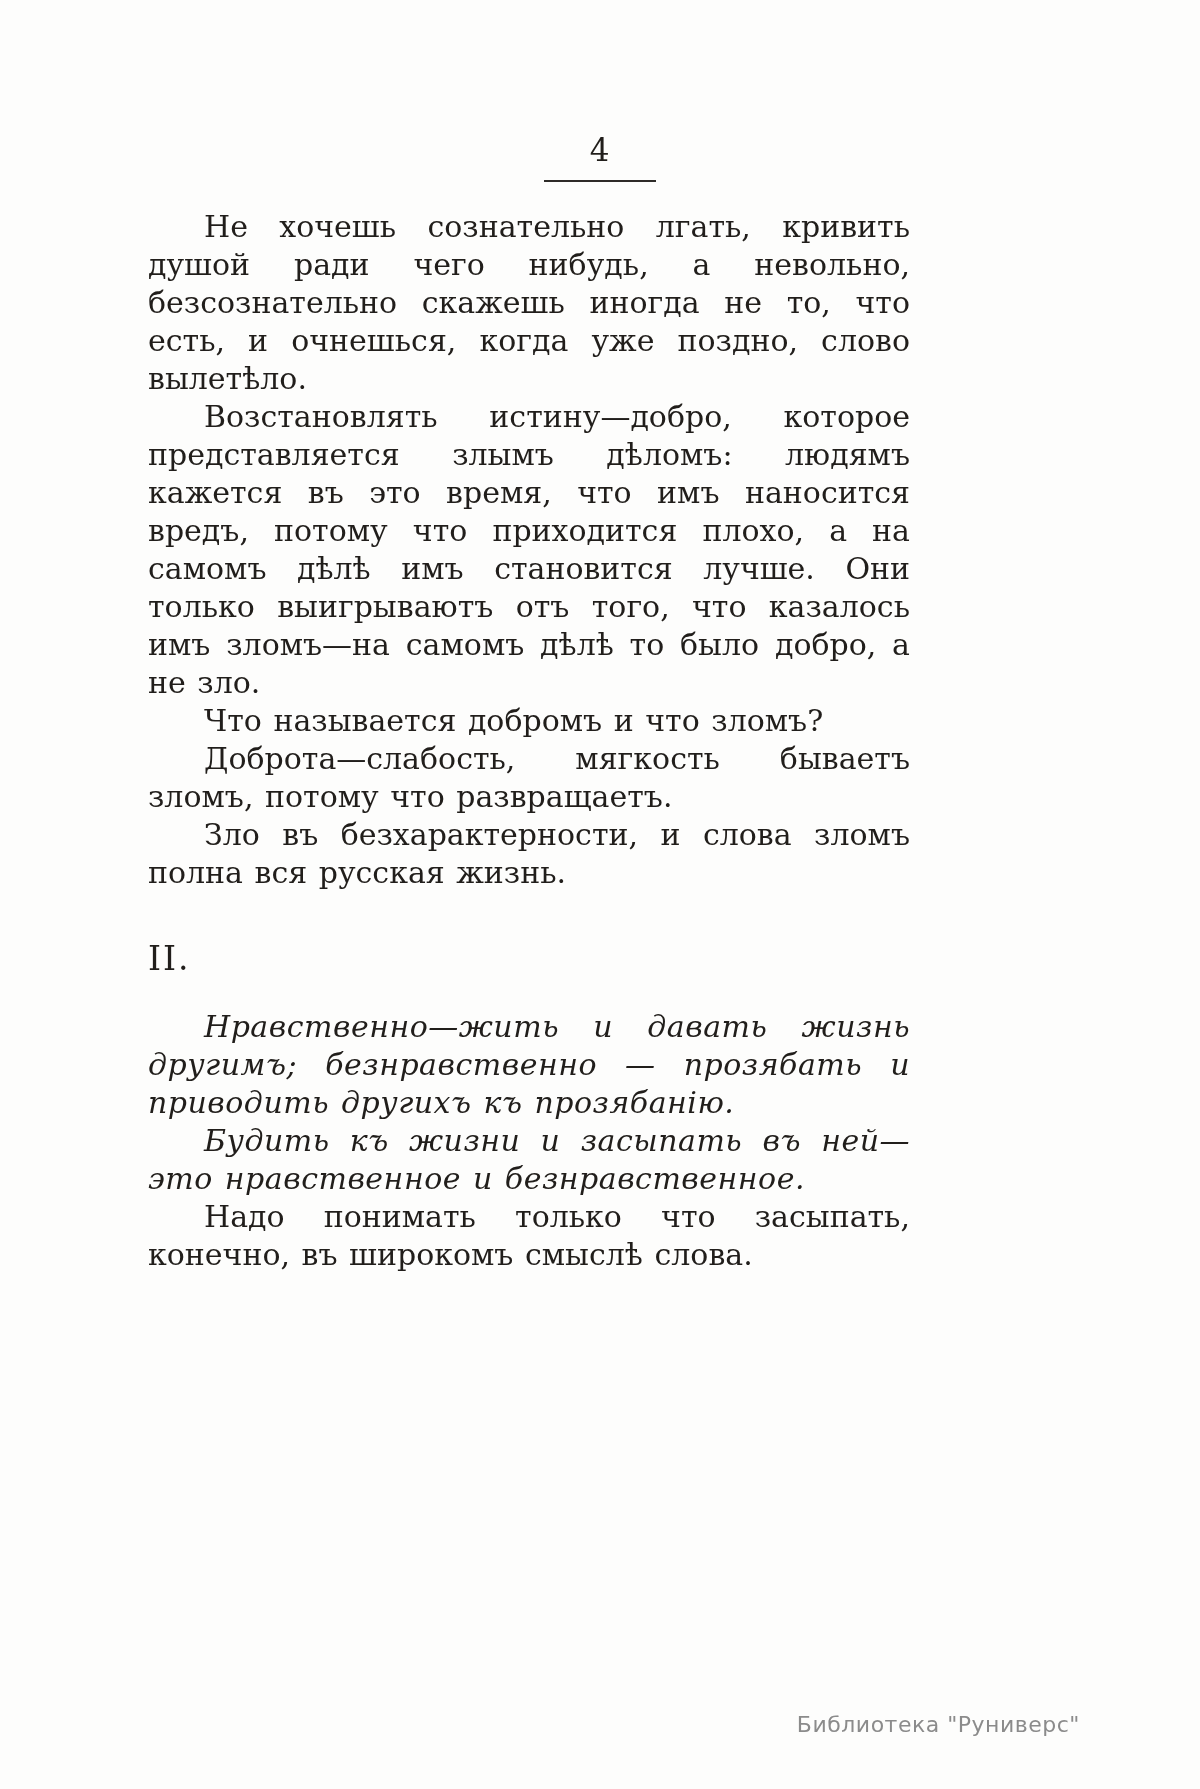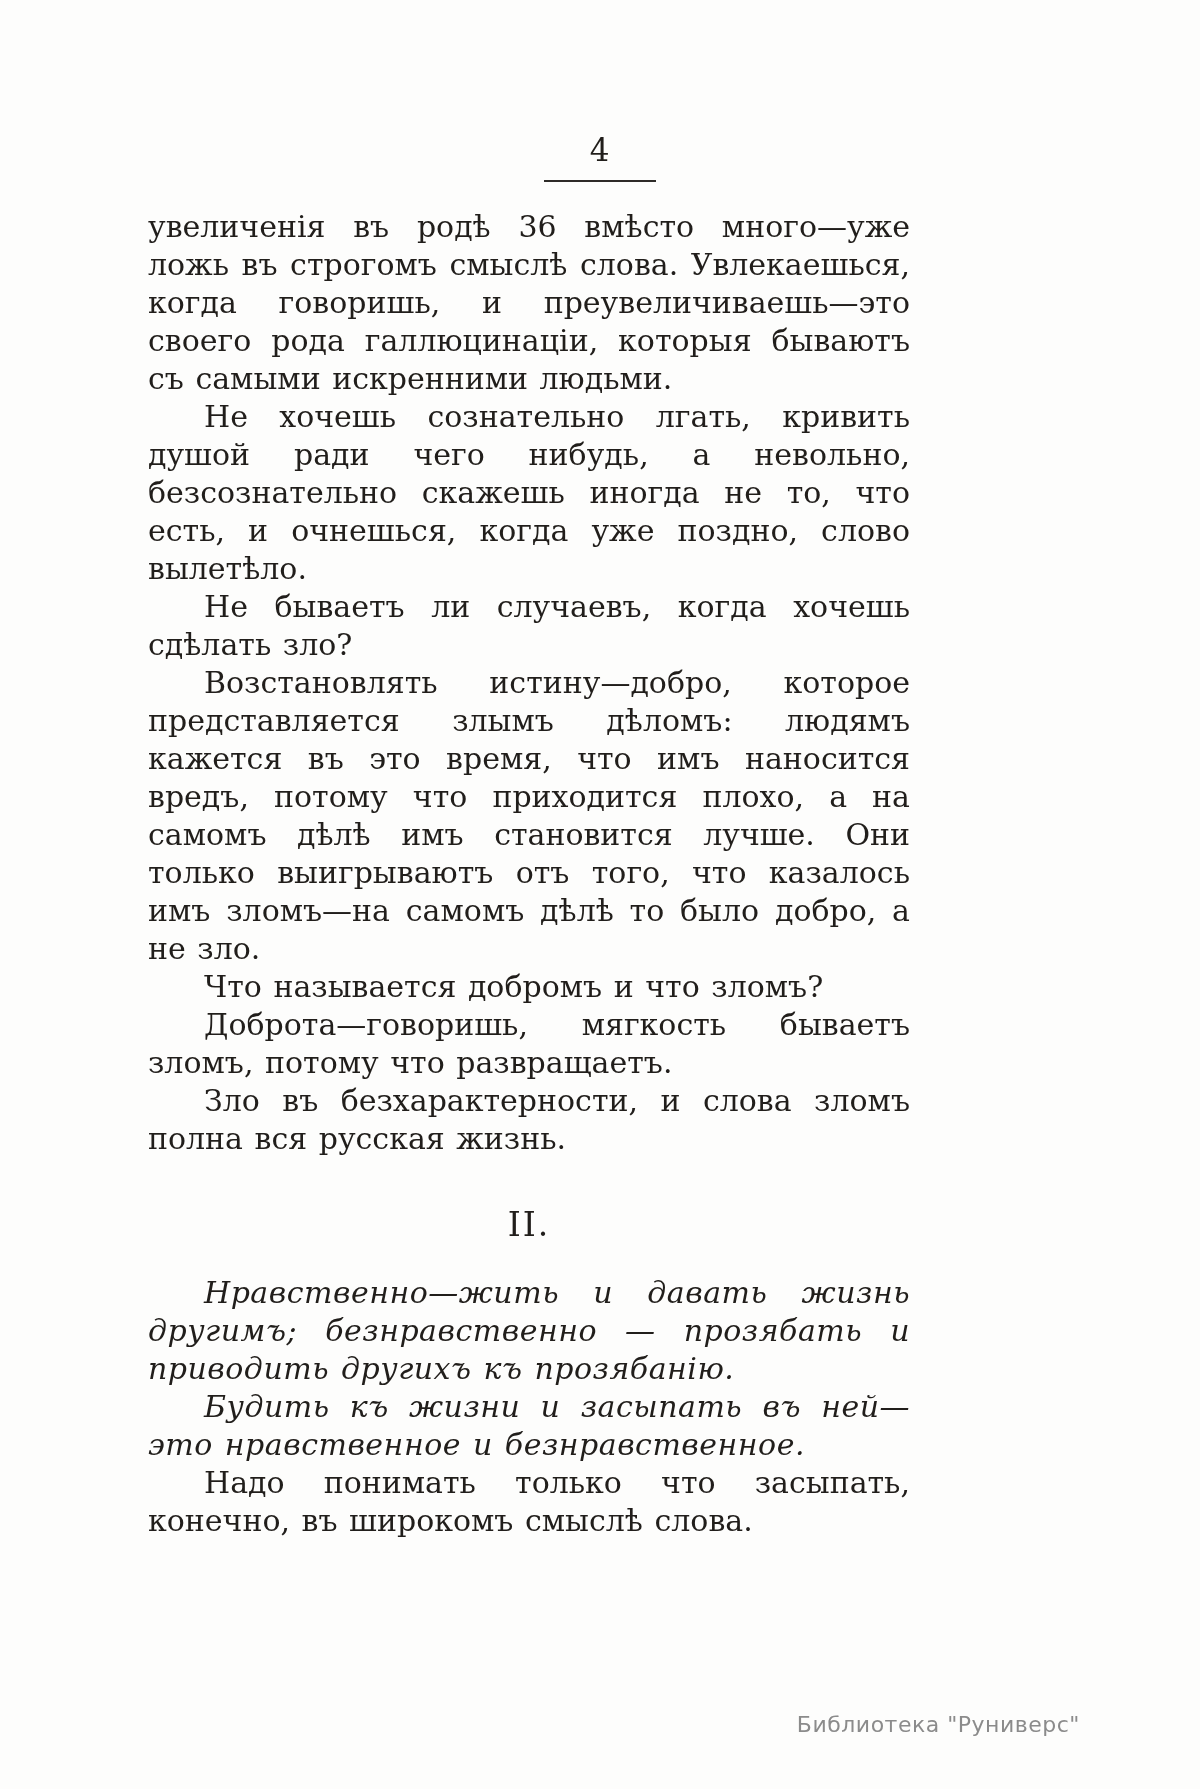--- a/index.html
+++ b/index.html
@@ -47,21 +47,20 @@
   }
   .para.noindent {
     text-indent: 0;
   }
   .para.italic {
     font-style: italic;
     letter-spacing: 0.5px;
   }
   .section-heading {
     margin: 48px 0 30px 0;
-    text-align: center;
     font-size: 33px;
     font-weight: normal;
     letter-spacing: 2px;
     text-indent: 0;
   }
   .watermark {
     position: absolute;
     right: 120px;
     bottom: 52px;
     font-family: "DejaVu Sans", "Liberation Sans", sans-serif;
@@ -75,31 +74,29 @@
 
 <div class="scan-page">
 
   <div class="page-header">
     <div class="page-number">4</div>
     <div class="page-number-rule"></div>
   </div>
 
   <div class="text-column">
 
-    <p class="para noindent">увеличенія въ родѣ 36 вмѣсто много—уже ложь въ строгомъ смыслѣ слова. Увлекаешься, когда говоришь, и преувеличиваешь—это своего рода галлюцинаціи, которыя бываютъ съ самыми искренними людьми.</p>
 
     <p class="para">Не хочешь сознательно лгать, кривить душой ради чего нибудь, а невольно, безсознательно скажешь иногда не то, что есть, и очнешься, когда уже поздно, слово вылетѣло.</p>
 
-    <p class="para">Не бываетъ ли случаевъ, когда хочешь сдѣлать зло?</p>
 
     <p class="para">Возстановлять истину—добро, которое представляется злымъ дѣломъ: людямъ кажется въ это время, что имъ наносится вредъ, потому что приходится плохо, а на самомъ дѣлѣ имъ становится лучше. Они только выигрываютъ отъ того, что казалось имъ зломъ—на самомъ дѣлѣ то было добро, а не зло.</p>
 
     <p class="para">Что называется добромъ и что зломъ?</p>
 
-    <p class="para">Доброта—говоришь, мягкость бываетъ зломъ, потому что развращаетъ.</p>
+    <p class="para">Доброта—слабость, мягкость бываетъ зломъ, потому что развращаетъ.</p>
 
     <p class="para">Зло въ безхарактерности, и слова зломъ полна вся русская жизнь.</p>
 
     <h2 class="section-heading">II.</h2>
 
     <p class="para italic">Нравственно—жить и давать жизнь другимъ; безнравственно — прозябать и приводить другихъ къ прозябанію.</p>
 
     <p class="para italic">Будить къ жизни и засыпать въ ней—это нравственное и безнравственное.</p>
 
     <p class="para">Надо понимать только что засыпать, конечно, въ широкомъ смыслѣ слова.</p>

